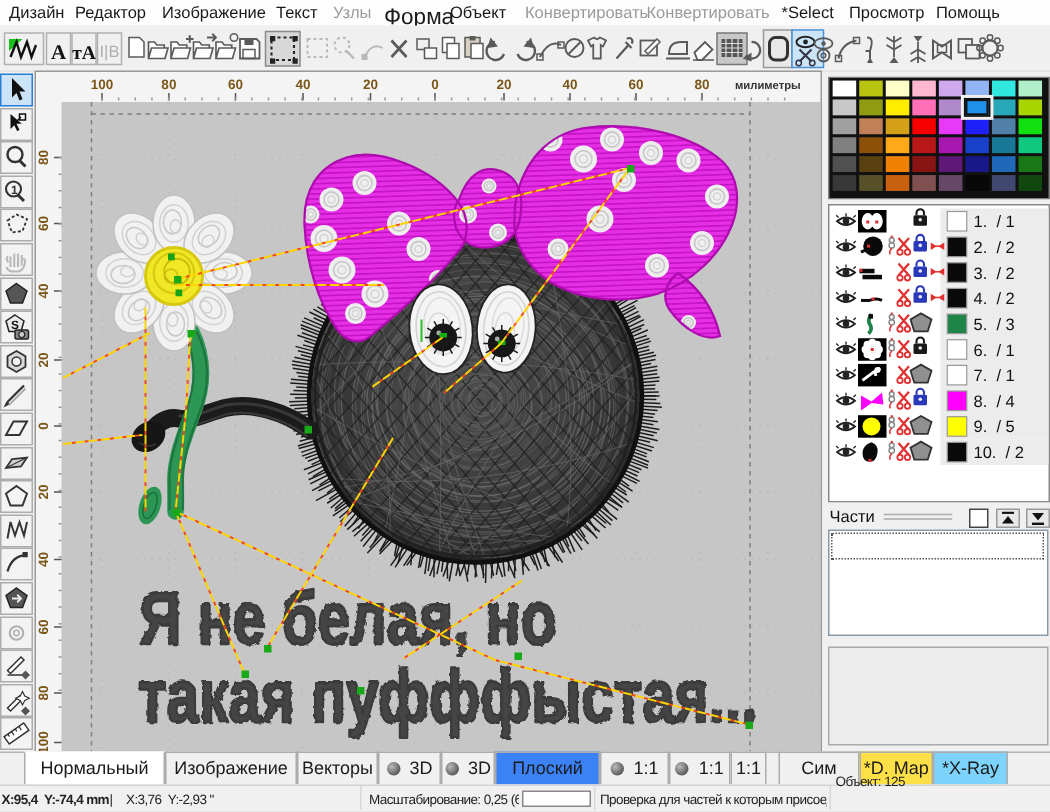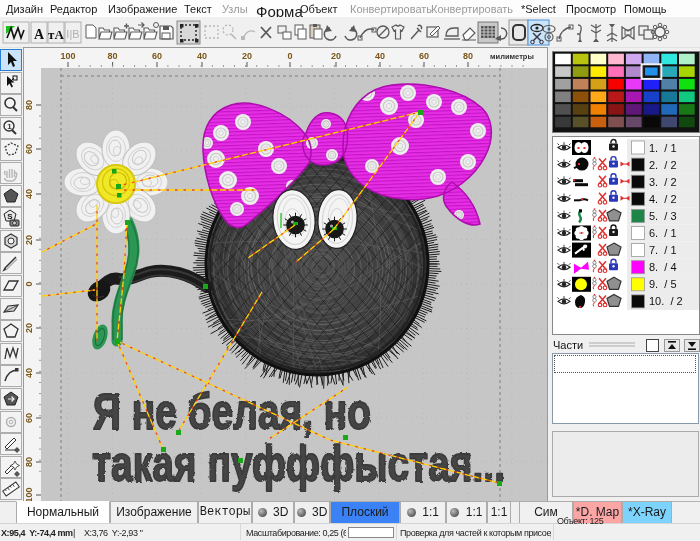--- a/index.html
+++ b/index.html
@@ -1320,41 +1320,41 @@
     <rect x="1" y="7.4" width="8" height="1.6" fill="#111"></rect>
   </svg>
 <div class="ab" style="left:552px;top:353px;width:147px;height:71px;background:#fff;border:1px solid #8899aa"></div>
 <div class="ab" style="left:554px;top:355px;width:142px;height:18px;border:1px dotted #555"></div>
 <div class="ab" style="left:552px;top:431px;width:147px;height:66px;background:#ececec;border:1px solid #aaa"></div>
 <div class="ab" style="left:0;top:501px;width:700px;height:22px;background:#f0f0f0;border-top:1px solid #b4b4b4"></div>
 <div class="tb" style="left:16px;width:94px;background:#fff;border-top:1px solid #fff;">
 Нормальный</div>
 <div class="tb" style="left:110px;width:88px;background:#f0f0f0;">
 Изображение</div>
-<div class="tb" style="left:198px;width:54px;background:#f0f0f0;font-family:Liberation Mono, monospace;">
+<div class="tb" style="left:198px;width:54px;background:#f0f0f0;">
 Векторы</div>
 <div class="tb" style="left:252px;width:42px;background:#f0f0f0;">
 <span style="display:inline-block;width:9px;height:9px;border-radius:50%;background:radial-gradient(circle at 35% 35%, #bbb, #333);margin-right:3px;vertical-align:-1px"></span>
 3D</div>
 <div class="tb" style="left:294px;width:36px;background:#f0f0f0;">
 <span style="display:inline-block;width:9px;height:9px;border-radius:50%;background:radial-gradient(circle at 35% 35%, #bbb, #333);margin-right:3px;vertical-align:-1px"></span>
 3D</div>
 <div class="tb" style="left:330px;width:70px;background:#3b82f6;">
 Плоский</div>
 <div class="tb" style="left:400px;width:46px;background:#f0f0f0;">
 <span style="display:inline-block;width:9px;height:9px;border-radius:50%;background:radial-gradient(circle at 35% 35%, #bbb, #333);margin-right:3px;vertical-align:-1px"></span>
 1:1</div>
 <div class="tb" style="left:446px;width:41px;background:#f0f0f0;">
 <span style="display:inline-block;width:9px;height:9px;border-radius:50%;background:radial-gradient(circle at 35% 35%, #bbb, #333);margin-right:3px;vertical-align:-1px"></span>
 1:1</div>
 <div class="tb" style="left:487px;width:24px;background:#f0f0f0;">
 1:1</div>
 <div class="tb" style="left:519px;width:54px;background:#f0f0f0;">
 Сим</div>
-<div class="tb" style="left:573px;width:49px;background:#fca5a5;">
+<div class="tb" style="left:573px;width:49px;background:#fde047;">
 *D. Map</div>
 <div class="tb" style="left:622px;width:50px;background:#7dd3fc;">
 *X-Ray</div>
 <div class="ab" style="left:0;top:523px;width:700px;height:18px;background:#f0f0f0;border-top:1px solid #d4d4d4;font-size:10.5px;color:#222"></div>
 <div class="ab" style="left:1px;top:528px;font-size:9px;letter-spacing:-0.4px;color:#222;white-space:nowrap;font-weight:bold;">X:95,4&nbsp;&nbsp;Y:-74,4 mm</div>
 <div class="ab" style="left:73px;top:528px;font-size:9px;letter-spacing:-0.4px;color:#222;white-space:nowrap;">|</div>
 <div class="ab" style="left:84px;top:528px;font-size:9px;letter-spacing:-0.4px;color:#222;white-space:nowrap;">X:3,76&nbsp;&nbsp;Y:-2,93 "</div>
 <div class="ab" style="left:240px;top:524px;width:1px;height:16px;background:#d8d8d8"></div>
 <div class="ab" style="left:396px;top:524px;width:1px;height:16px;background:#d8d8d8"></div>
 <div class="ab" style="left:553px;top:524px;width:1px;height:16px;background:#d8d8d8"></div>

